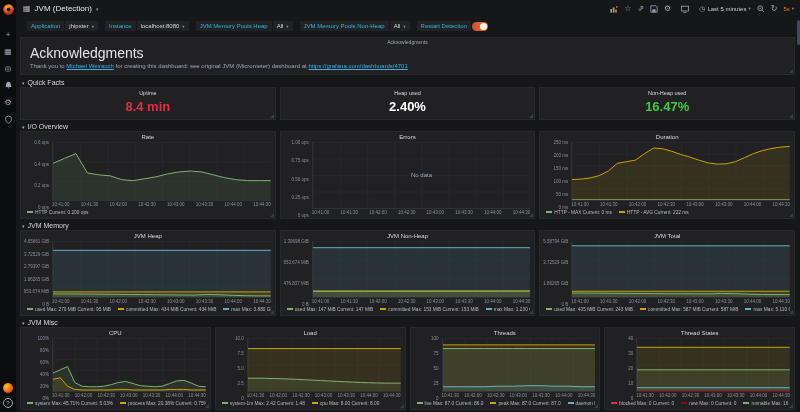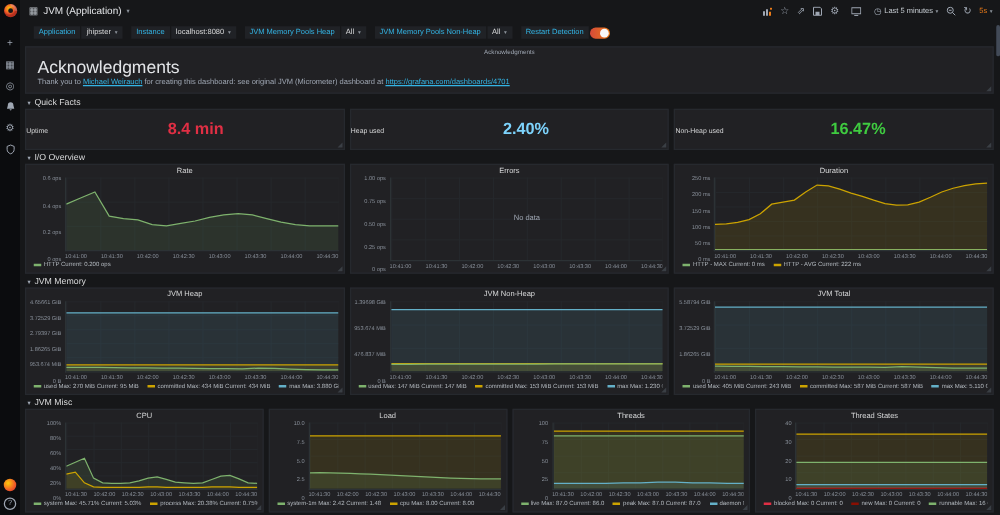--- a/index.html
+++ b/index.html
@@ -51,21 +51,21 @@
   .ack-panel { height:38px; margin-bottom:3px; padding:2px 9px; flex-shrink:0; }
   .ack-ptitle { position:absolute; top:1px; left:0; right:0; text-align:center; font-size:5px; color:#9fa7b3; }
   .ack-heading { margin-top:5px; font-size:14px; font-weight:400; color:#e3e5e8; }
   .ack-text { margin-top:2px; font-size:6px; color:#9fa7b3; }
   .link { color:#33b5e5; text-decoration:underline; }
 
   .row-header { height:9px; display:flex; align-items:center; gap:3px; padding-left:2px; font-size:7px; color:#d8d9da; flex-shrink:0; cursor:pointer; }
   .chev { font-size:5px; color:#9fa7b3; }
 
   .stats-row { display:flex; gap:4px; height:33px; margin-bottom:2px; flex-shrink:0; }
-  .stat-panel { flex:1; display:flex; flex-direction:row; align-items:center; }
+  .stat-panel { flex:1; display:flex; flex-direction:column; align-items:center; }
   .stat-title { margin-top:2px; font-size:5.5px; color:#d8d9da; }
   .stat-value { flex:1; display:flex; align-items:center; justify-content:center; font-size:13px; font-weight:700; padding-bottom:3px; }
 
   .graph-row { display:flex; gap:4px; margin-bottom:2px; min-height:0; }
   .row-io { height:88px; flex-shrink:0; }
   .row-mem { height:86px; flex-shrink:0; }
   .row-misc { flex:1; }
   .graph-panel { flex:1; display:flex; flex-direction:column; padding:1px 4px 2px; min-width:0; }
   .g-title { height:9px; line-height:9px; text-align:center; font-size:6px; color:#d8d9da; flex-shrink:0; }
   .g-body { flex:1; display:flex; min-height:0; }
@@ -121,21 +121,21 @@
     <div class="side-spacer"></div>
     <div class="avatar"></div>
     <div class="help-icon">?</div>
   </aside>
 
   <div class="main">
 
     <header class="navbar">
       <div class="nav-left">
         <span class="nav-dash-ico">▦</span>
-        <span class="nav-title">JVM (Application)</span>
+        <span class="nav-title">JVM (Detection)</span>
         <span class="nav-caret">▾</span>
       </div>
       <div class="nav-right">
         <span class="nav-ico">
           <svg viewBox="0 0 10 10">
             <rect x="0.5" y="5" width="2" height="4.5" fill="#9fa7b3"></rect>
             <rect x="3.5" y="3" width="2" height="6.5" fill="#9fa7b3"></rect>
             <path d="M7.5 2.5 h2 M8.5 1.5 v2" stroke="#eb7b18" stroke-width="1.4"></path>
             <rect x="6.5" y="5.5" width="2" height="4" fill="#eb7b18"></rect>
           </svg>
@@ -224,21 +224,21 @@
         <span>Quick Facts</span>
       </div>
 
       <div class="stats-row">
         <div class="panel stat-panel">
           <div class="stat-title">Uptime</div>
           <div class="stat-value" style="color: rgb(224, 47, 68);">8.4 min</div>
         </div>
         <div class="panel stat-panel">
           <div class="stat-title">Heap used</div>
-          <div class="stat-value" style="color: #7dd3fc;">2.40%</div>
+          <div class="stat-value" style="color: #ffffff;">2.40%</div>
         </div>
         <div class="panel stat-panel">
           <div class="stat-title">Non-Heap used</div>
           <div class="stat-value" style="color: rgb(63, 203, 64);">16.47%</div>
         </div>
       </div>
 
       <div class="row-header">
         <span class="chev">▾</span>
         <span>I/O Overview</span>

